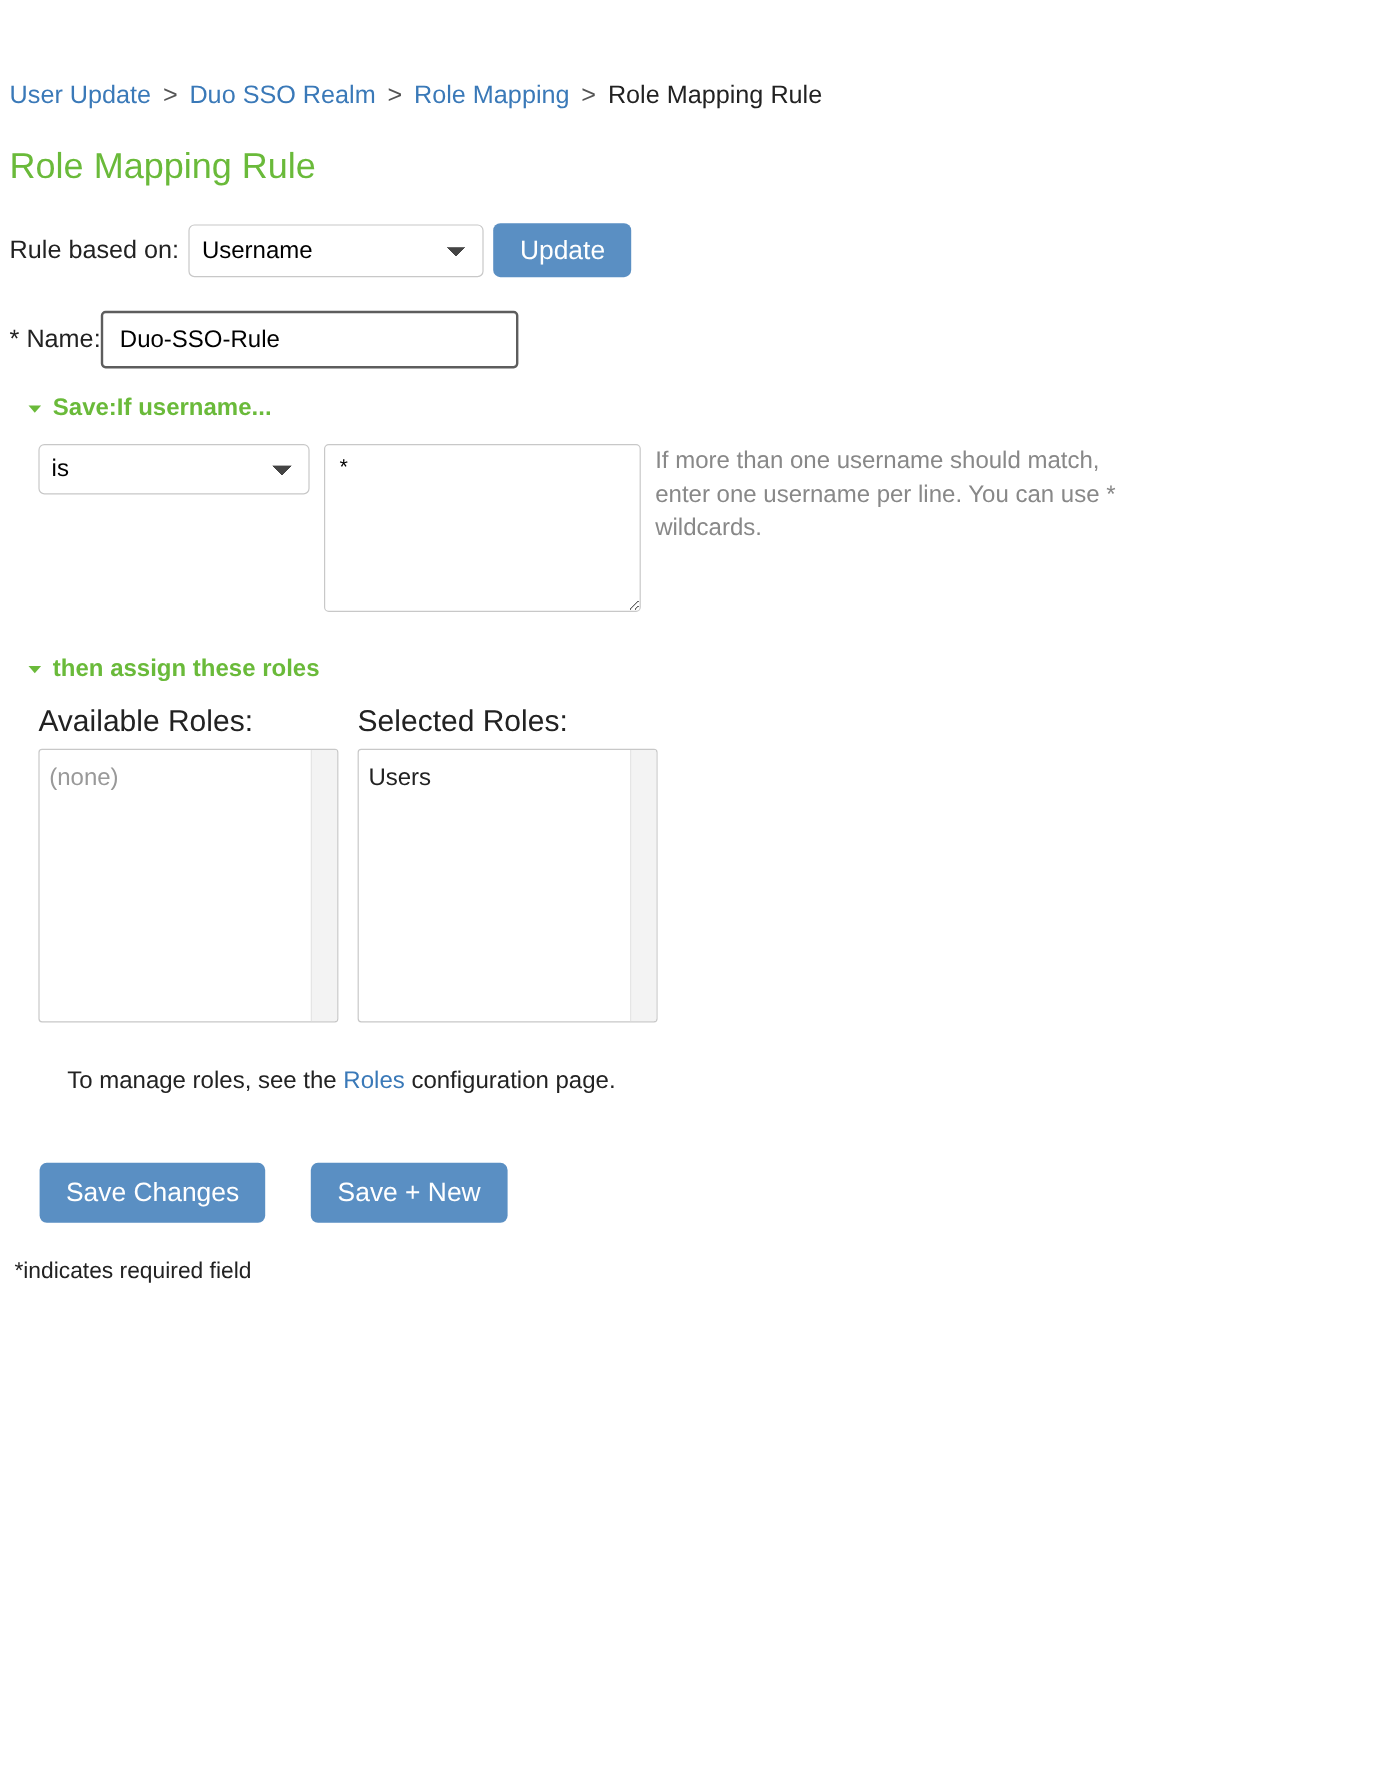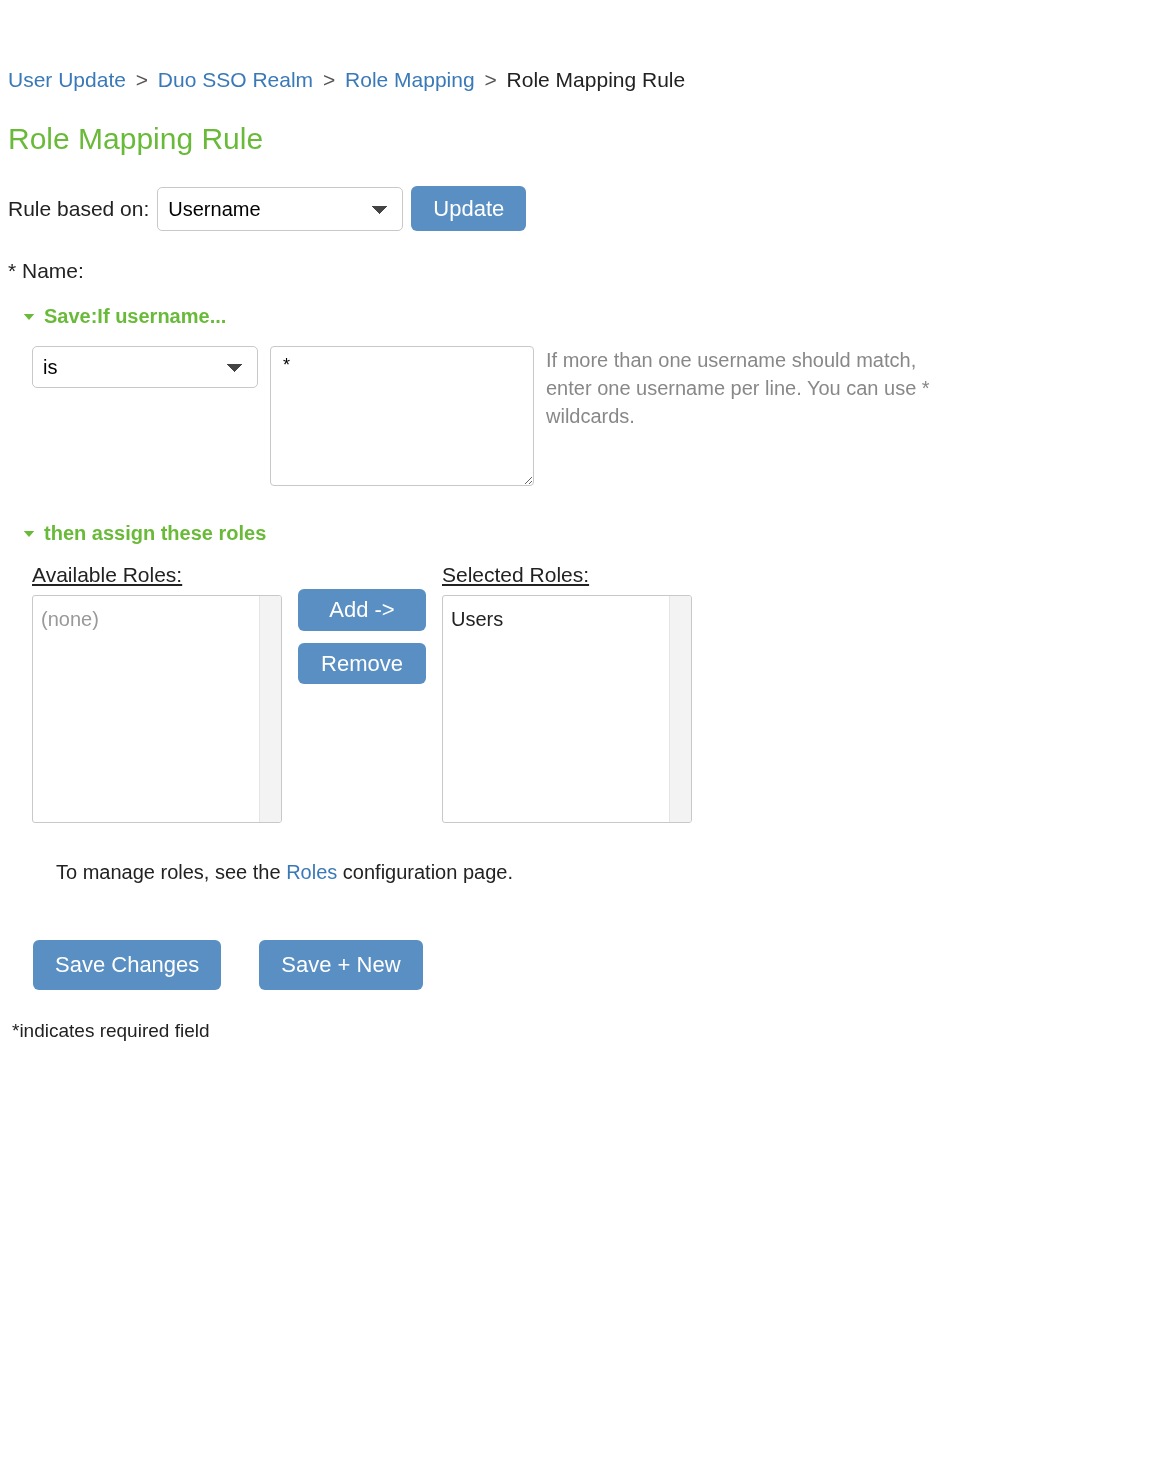--- a/index.html
+++ b/index.html
@@ -92,21 +92,21 @@
     font-family: Arial, Helvetica, sans-serif;
     padding: 8px 12px;
     border: 1px solid #c8c8c8;
     border-radius: 4px;
     resize: both;
   }
   .hint { color: #888; font-size: 20px; width: 400px; line-height: 1.4; }
   .roles-section { margin: 12px 0 10px 24px; }
   .roles-row { display: flex; align-items: flex-start; gap: 16px; }
   .roles-col { display: flex; flex-direction: column; }
-  .roles-label { font-size: 21px; margin-bottom: 8px; text-decoration: underline; }
+  .roles-label { font-size: 25px; margin-bottom: 8px; }
   .listbox {
     border: 1px solid #c8c8c8;
     border-radius: 3px;
     width: 250px;
     height: 228px;
     background: #fff;
     position: relative;
     overflow: hidden;
     padding: 12px 8px;
     font-size: 20px;
@@ -150,20 +150,21 @@
 <div class="row-inline">
   <label>Rule based on:</label>
   <select class="rule-basis">
     <option>Username</option>
   </select>
   <button class="btn">Update</button>
 </div>
 
 <div class="name-row">
   <label>* Name:</label>
+  <input type="text" class="name-input" value="Duo-SSO-Rule" style="">
 </div>
 
 <div class="section-header">
   <span class="caret-icon">
     <svg viewBox="0 0 24 24">
         <path d="M5 8l7 8 7-8z"></path>
       </svg>
   </span>
   <span>Save:If username...</span>
 </div>
@@ -187,24 +188,20 @@
 
 <div class="roles-section">
   <div class="roles-row">
     <div class="roles-col">
       <div class="roles-label">Available Roles:</div>
       <div class="listbox">
         <span class="placeholder">(none)</span>
         <div class="fake-scroll"></div>
       </div>
     </div>
-    <div class="transfer-buttons">
-      <button class="btn">Add -&gt;</button>
-      <button class="btn">Remove</button>
-    </div>
     <div class="roles-col">
       <div class="roles-label">Selected Roles:</div>
       <div class="listbox">
         <span class="item">Users</span>
         <div class="fake-scroll"></div>
       </div>
     </div>
   </div>
 
 

